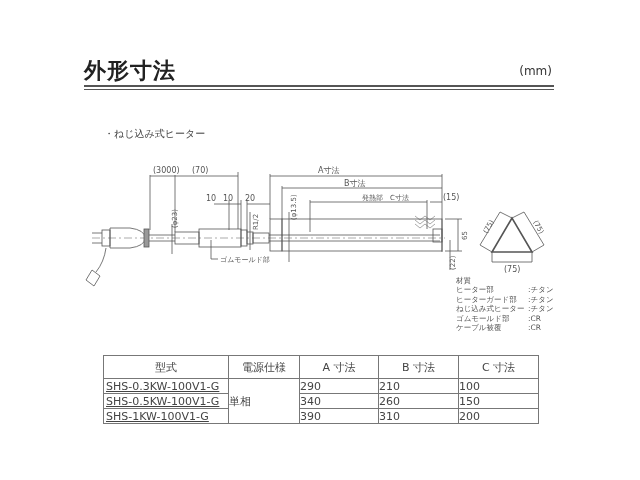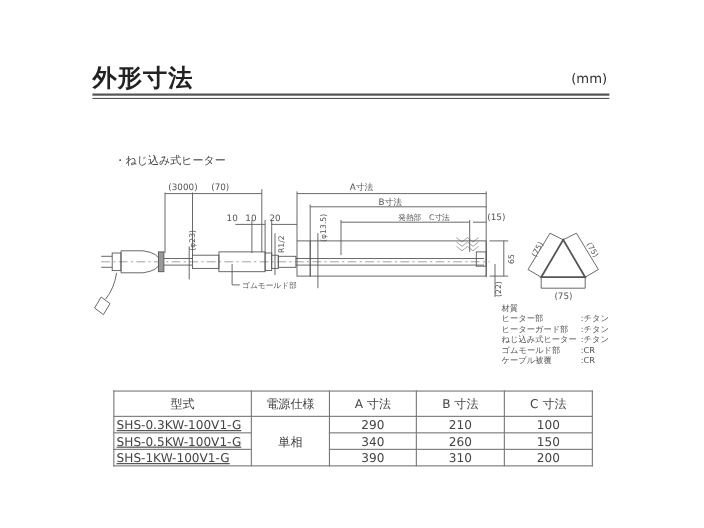--- a/index.html
+++ b/index.html
@@ -2,30 +2,30 @@
 <html><head>
 <meta charset="utf-8">
 <style>
   html, body { margin:0; padding:0; background:#ffffff; }
   body { width:640px; height:480px; position:relative; overflow:hidden;
          font-family:"DejaVu Sans", "Liberation Sans", sans-serif; color:#333; }
   .title { position:absolute; left:84px; top:56px; font-size:22px; font-weight:bold; color:#222; letter-spacing:1px; }
   .unit { position:absolute; right:88px; top:64px; font-size:12px; color:#333; }
   .rule1 { position:absolute; left:84px; top:85px; width:470px; height:2px; background:#555; }
   .rule2 { position:absolute; left:84px; top:89px; width:470px; height:1px; background:#555; }
-  .bullet { position:absolute; left:104px; top:127px; font-size:10px; color:#444;margin-top:12px; }
+  .bullet { position:absolute; left:104px; top:127px; font-size:10px; color:#444; }
   svg.drawing { position:absolute; left:0; top:0; }
   .svgtext { font-family:"DejaVu Sans", sans-serif; fill:#555; }
   .materials { position:absolute; left:456px; top:276px; font-size:7.5px; color:#555; line-height:9.4px; }
   .materials .row { display:flex; }
   .materials .k { width:72px; }
   table.spec { position:absolute; left:103px; top:355px; border-collapse:collapse; font-size:11px; color:#444; }
   table.spec td, table.spec th { border:1px solid #777; padding:0; font-weight:normal; }
   table.spec th { height:22px; }
-  table.spec td { height:14px; text-align:center; }
+  table.spec td { height:14px; }
   table.spec td.model { text-align:left; padding-left:2px;text-decoration:underline; }
 </style>
 </head>
 <body>
 
 <div class="title">外形寸法</div>
 <div class="unit">(mm)</div>
 <div class="rule1"></div>
 <div class="rule2"></div>
 <div class="bullet">・ねじ込み式ヒーター</div>

